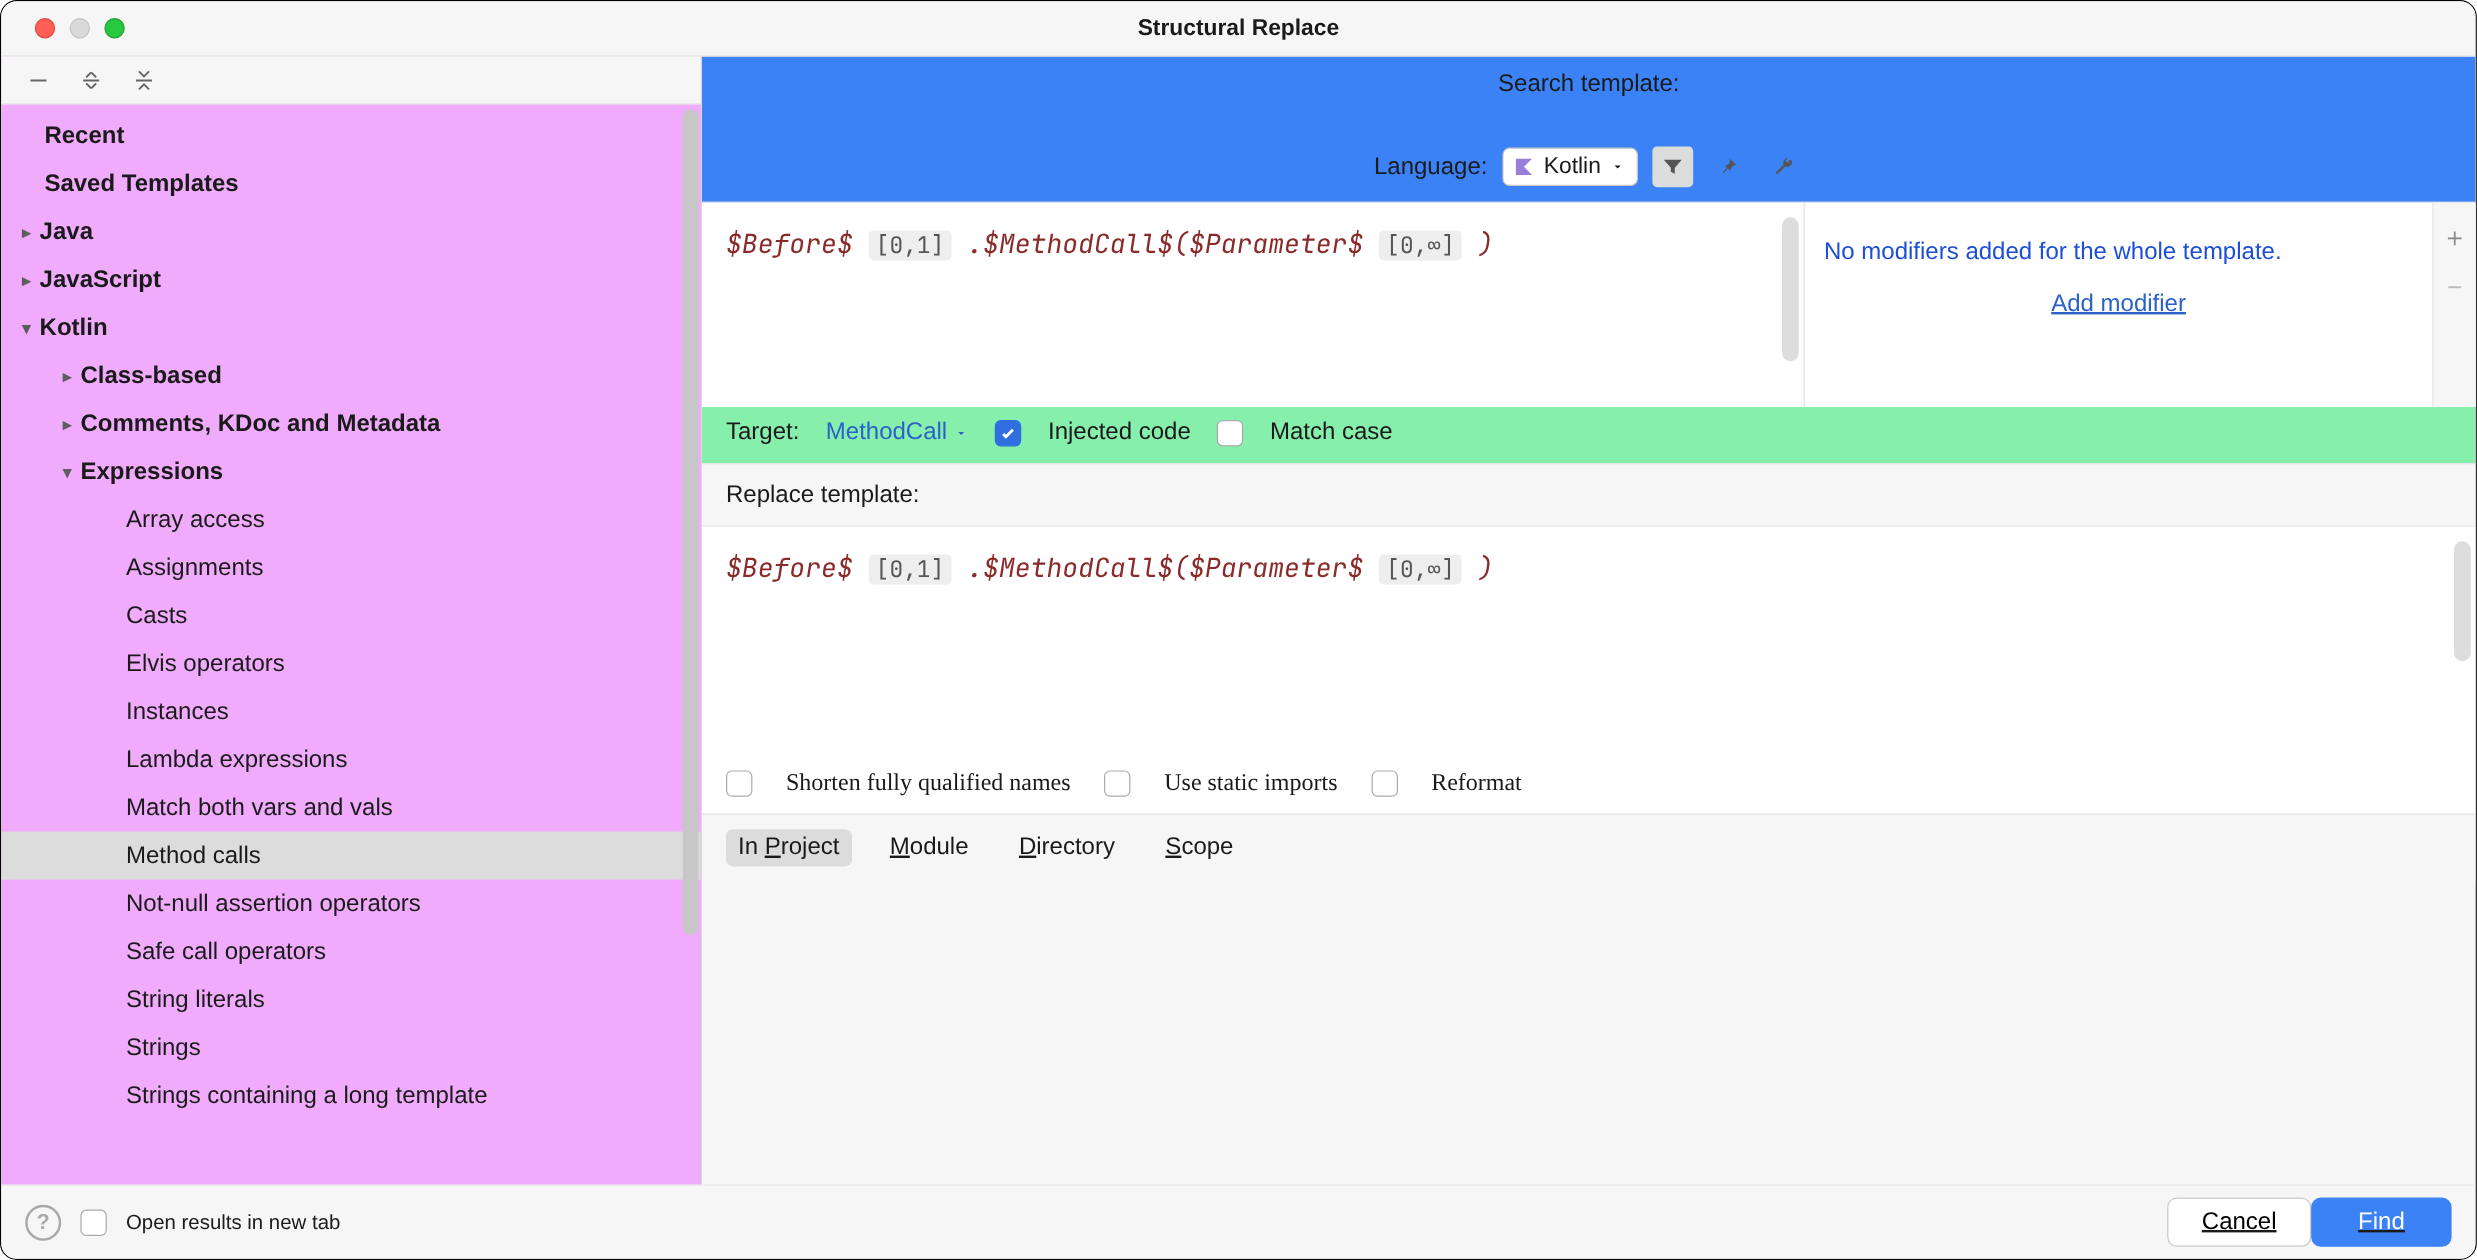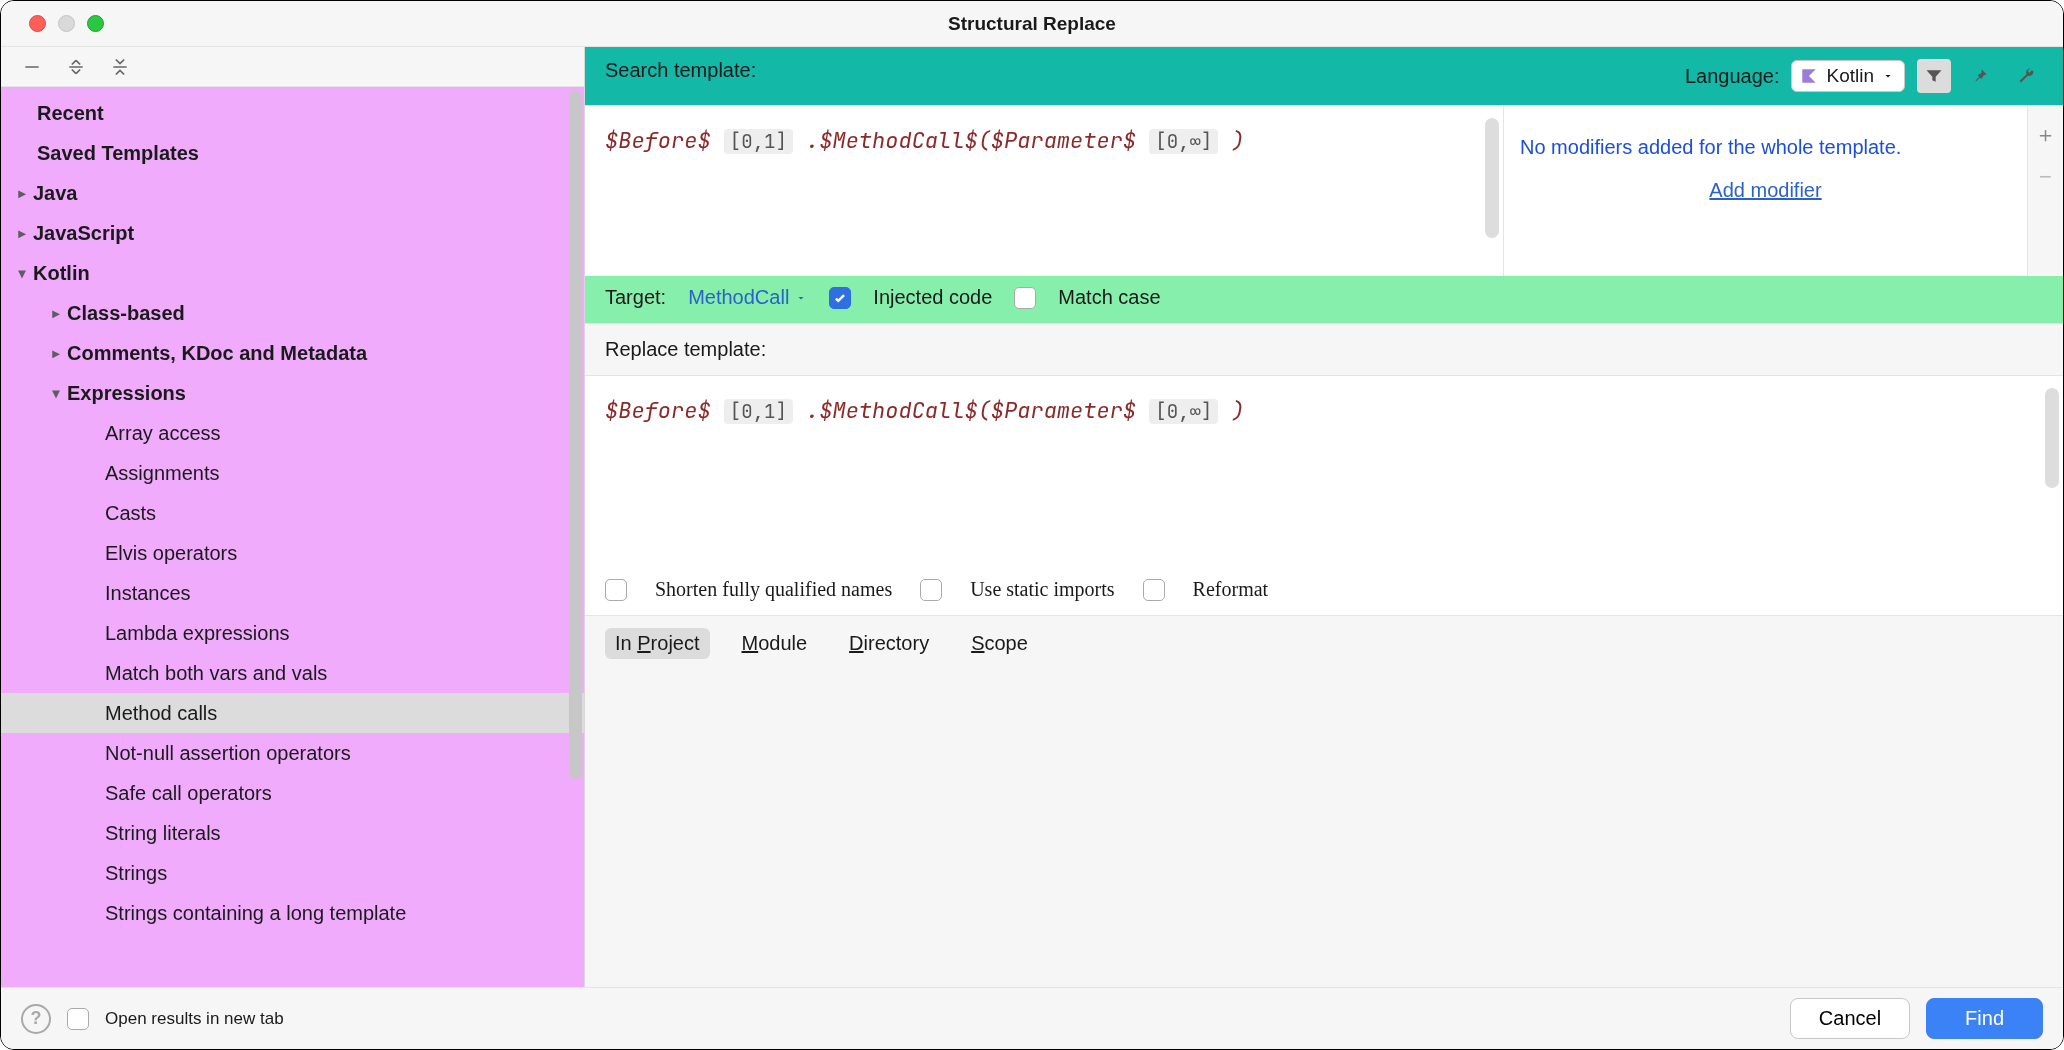--- a/index.html
+++ b/index.html
@@ -71,27 +71,28 @@
   .chev { width: 22px; text-align: center; color:#5e5e5e; font-size:14px; }
   .tree-scrollbar {
     position: absolute; right: 2px; top: 4px; width: 13px; height: 98%; background: transparent;
   }
   .tree-scrollbar .thumb {
     position: absolute; left:0; right:0; top:0; height:78%; background:#c7c7c7; border-radius:7px;
   }
   
   .rightpanel { flex: 1; display: flex; flex-direction: column; background:#f6f6f6; }
   .section-header {
-    display: flex; justify-content: space-between;
+    display: flex; align-items: center; justify-content: space-between;
     padding: 12px 20px 12px 20px;
-    background: #14b8a6;
+    background: #3b82f6;
     font-size: 20px;
     border-bottom: 1px solid #e4e4e4;
-  }
-  .lang-controls { display: flex; align-items: center; gap: 12px; }
+    flex-direction: column;
+  }
+  .lang-controls { display: flex; align-items: center; gap: 12px; margin-top: 40px; }
   .lang-combo {
     display: flex; align-items: center; gap: 8px;
     border: 1px solid #c8c8c8; border-radius: 6px;
     padding: 4px 10px 4px 8px; background:#fff;
     font-size: 19px;
   }
   .lang-icon { width:18px; height:18px; }
   .iconbtn {
     width: 34px; height: 34px; display:flex; align-items:center; justify-content:center;
     color:#555; border-radius:4px;
@@ -165,21 +166,21 @@
   }
   .left-foot { display:flex; align-items:center; gap:16px; }
   .helpcircle {
     width:30px; height:30px; border:2px solid #a9a9a9; border-radius:50%;
     display:flex; align-items:center; justify-content:center; color:#a9a9a9; font-size:18px; font-weight:700;
   }
   .btn {
     padding: 8px 28px; border-radius:8px; font-size:20px; border:1px solid #c8c8c8; background:#fff;
   }
   .btn.primary { background:#3b82f6; color:#fff; border-color:#3b82f6; padding:8px 38px; }
-  .buttons { display:flex; gap:16px; }
+  .buttons { display:flex; gap:0;text-decoration:underline; }
 </style>
 </head>
 <body>
 
 <div class="titlebar">
   <div class="traffic">
     <div class="tl red"></div>
     <div class="tl gray"></div>
     <div class="tl green"></div>
   </div>

